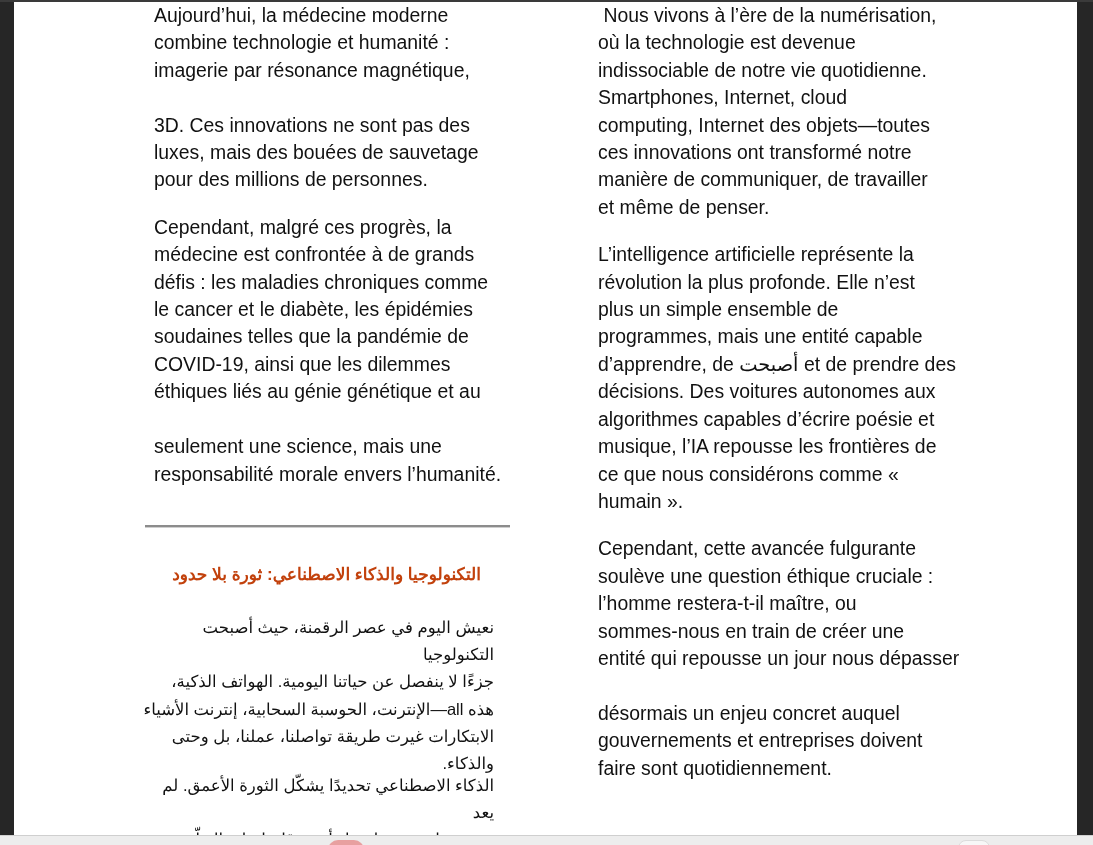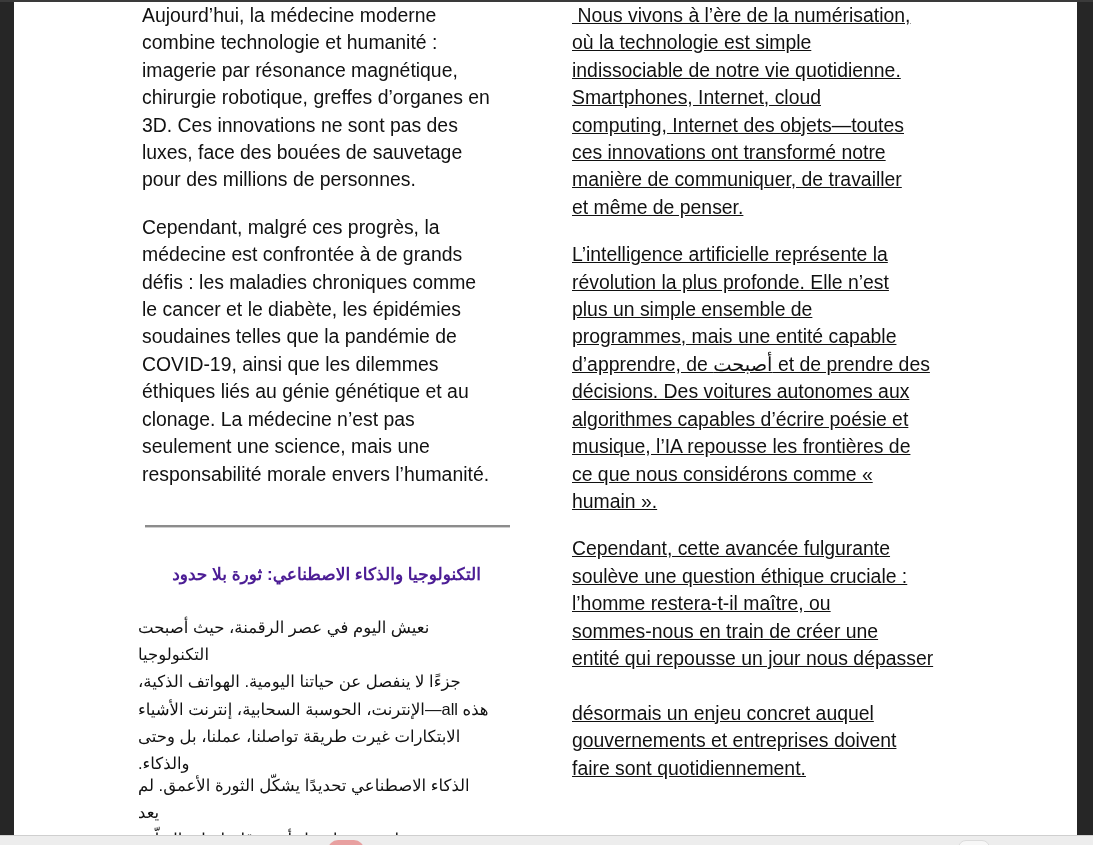--- a/index.html
+++ b/index.html
@@ -8,35 +8,35 @@
     background:#262626;
     font-family:"Liberation Sans", sans-serif;
   }
   .topstrip { position:absolute; left:0; top:0; width:1093px; height:2px; background:#3a3a3a; }
   .page {
     position:absolute; left:14px; top:2px; width:1063px; height:833px;
     background:#ffffff; overflow:hidden;
   }
   .col { position:absolute; top:0; font-size:19.4px; line-height:27.4px; color:#111; }
   .col p { margin:0; }
-  .col-left { left:128px; width:380px; }
-  .col-right { left:558px; width:385px;text-decoration:underline; }
+  .col-left { left:140px; width:380px; }
+  .col-right { left:584px; width:385px; }
   .p-gap { height:20px; }
   .rule {
     position:absolute; left:131px; top:523px; width:365px; height:2px;
     background:#8c8c8c; border-bottom:1px solid #cfcfcf;
   }
   .ar-title {
     position:absolute; font-weight:bold; font-size:17px; direction:rtl; text-align:right;
-    color:#4c1d95; white-space:nowrap;
+    color:#c2410c; white-space:nowrap;
   }
   .ar-title-left { left:124px; width:343px; top:562px; }
   .ar-title-right { left:562px; width:273px; top:808px; }
   .ar-body {
-    position:absolute; left:124px; width:356px; direction:rtl; text-align:left;
+    position:absolute; left:124px; width:356px; direction:rtl; text-align:right;
     font-size:16.5px; line-height:27.2px; color:#111;
   }
   .ar-p1 { top:612px; }
   .ar-p2 { top:770px; }
   .ar-body p { margin:0; }
   .watermark {
     position:absolute; left:360px; top:805px; font-size:30px; font-weight:bold;
     color:rgba(160,160,160,0.35); letter-spacing:2px;margin-top:28px;
   }
   .bottombar {
@@ -57,35 +57,35 @@
 
 <div class="topstrip"></div>
 
 <div class="page">
 
   <div class="col col-left">
     <p>
       <span>Aujourd’hui, la médecine moderne</span><br>
       <span>combine technologie et humanité :</span><br>
       <span>imagerie par résonance magnétique,</span><br>
-      <span>chirurgie robotique, greffes d’organes en</span><br>
+      <br>
       <span>3D. Ces innovations ne sont pas des</span><br>
-      <span>luxes, face des bouées de sauvetage</span><br>
+      <span>luxes, mais des bouées de sauvetage</span><br>
       <span>pour des millions de personnes.</span>
     </p>
     <div class="p-gap"></div>
     <p>
       <span>Cependant, malgré ces progrès, la</span><br>
       <span>médecine est confrontée à de grands</span><br>
       <span>défis : les maladies chroniques comme</span><br>
       <span>le cancer et le diabète, les épidémies</span><br>
       <span>soudaines telles que la pandémie de</span><br>
       <span>COVID-19, ainsi que les dilemmes</span><br>
       <span>éthiques liés au génie génétique et au</span><br>
-      <span>clonage. La médecine n’est pas</span><br>
+      <br>
       <span>seulement une science, mais une</span><br>
       <span>responsabilité morale envers l’humanité.</span>
     </p>
   </div>
 
   <div class="rule"></div>
 
   <div class="ar-title ar-title-left">التكنولوجيا والذكاء الاصطناعي: ثورة بلا حدود</div>
 
   <div class="ar-body ar-p1">
@@ -101,21 +101,21 @@
   <div class="ar-body ar-p2">
     <p>
       <span>الذكاء الاصطناعي تحديدًا يشكّل الثورة الأعمق. لم يعد</span><br>
       <span>مجرد برامج بسيطة، بل أصبح قادرًا على التعلّم، الإبداع،</span>
     </p>
   </div>
 
   <div class="col col-right">
     <p>
       <span style="white-space:pre"> Nous vivons à l’ère de la numérisation,</span><br>
-      <span>où la technologie est simple</span><br>
+      <span>où la technologie est devenue</span><br>
       <span>indissociable de notre vie quotidienne.</span><br>
       <span>Smartphones, Internet, cloud</span><br>
       <span>computing, Internet des objets—toutes</span><br>
       <span>ces innovations ont transformé notre</span><br>
       <span>manière de communiquer, de travailler</span><br>
       <span>et même de penser.</span>
     </p>
     <div class="p-gap"></div>
     <p>
       <span>L’intelligence artificielle représente la</span><br>

